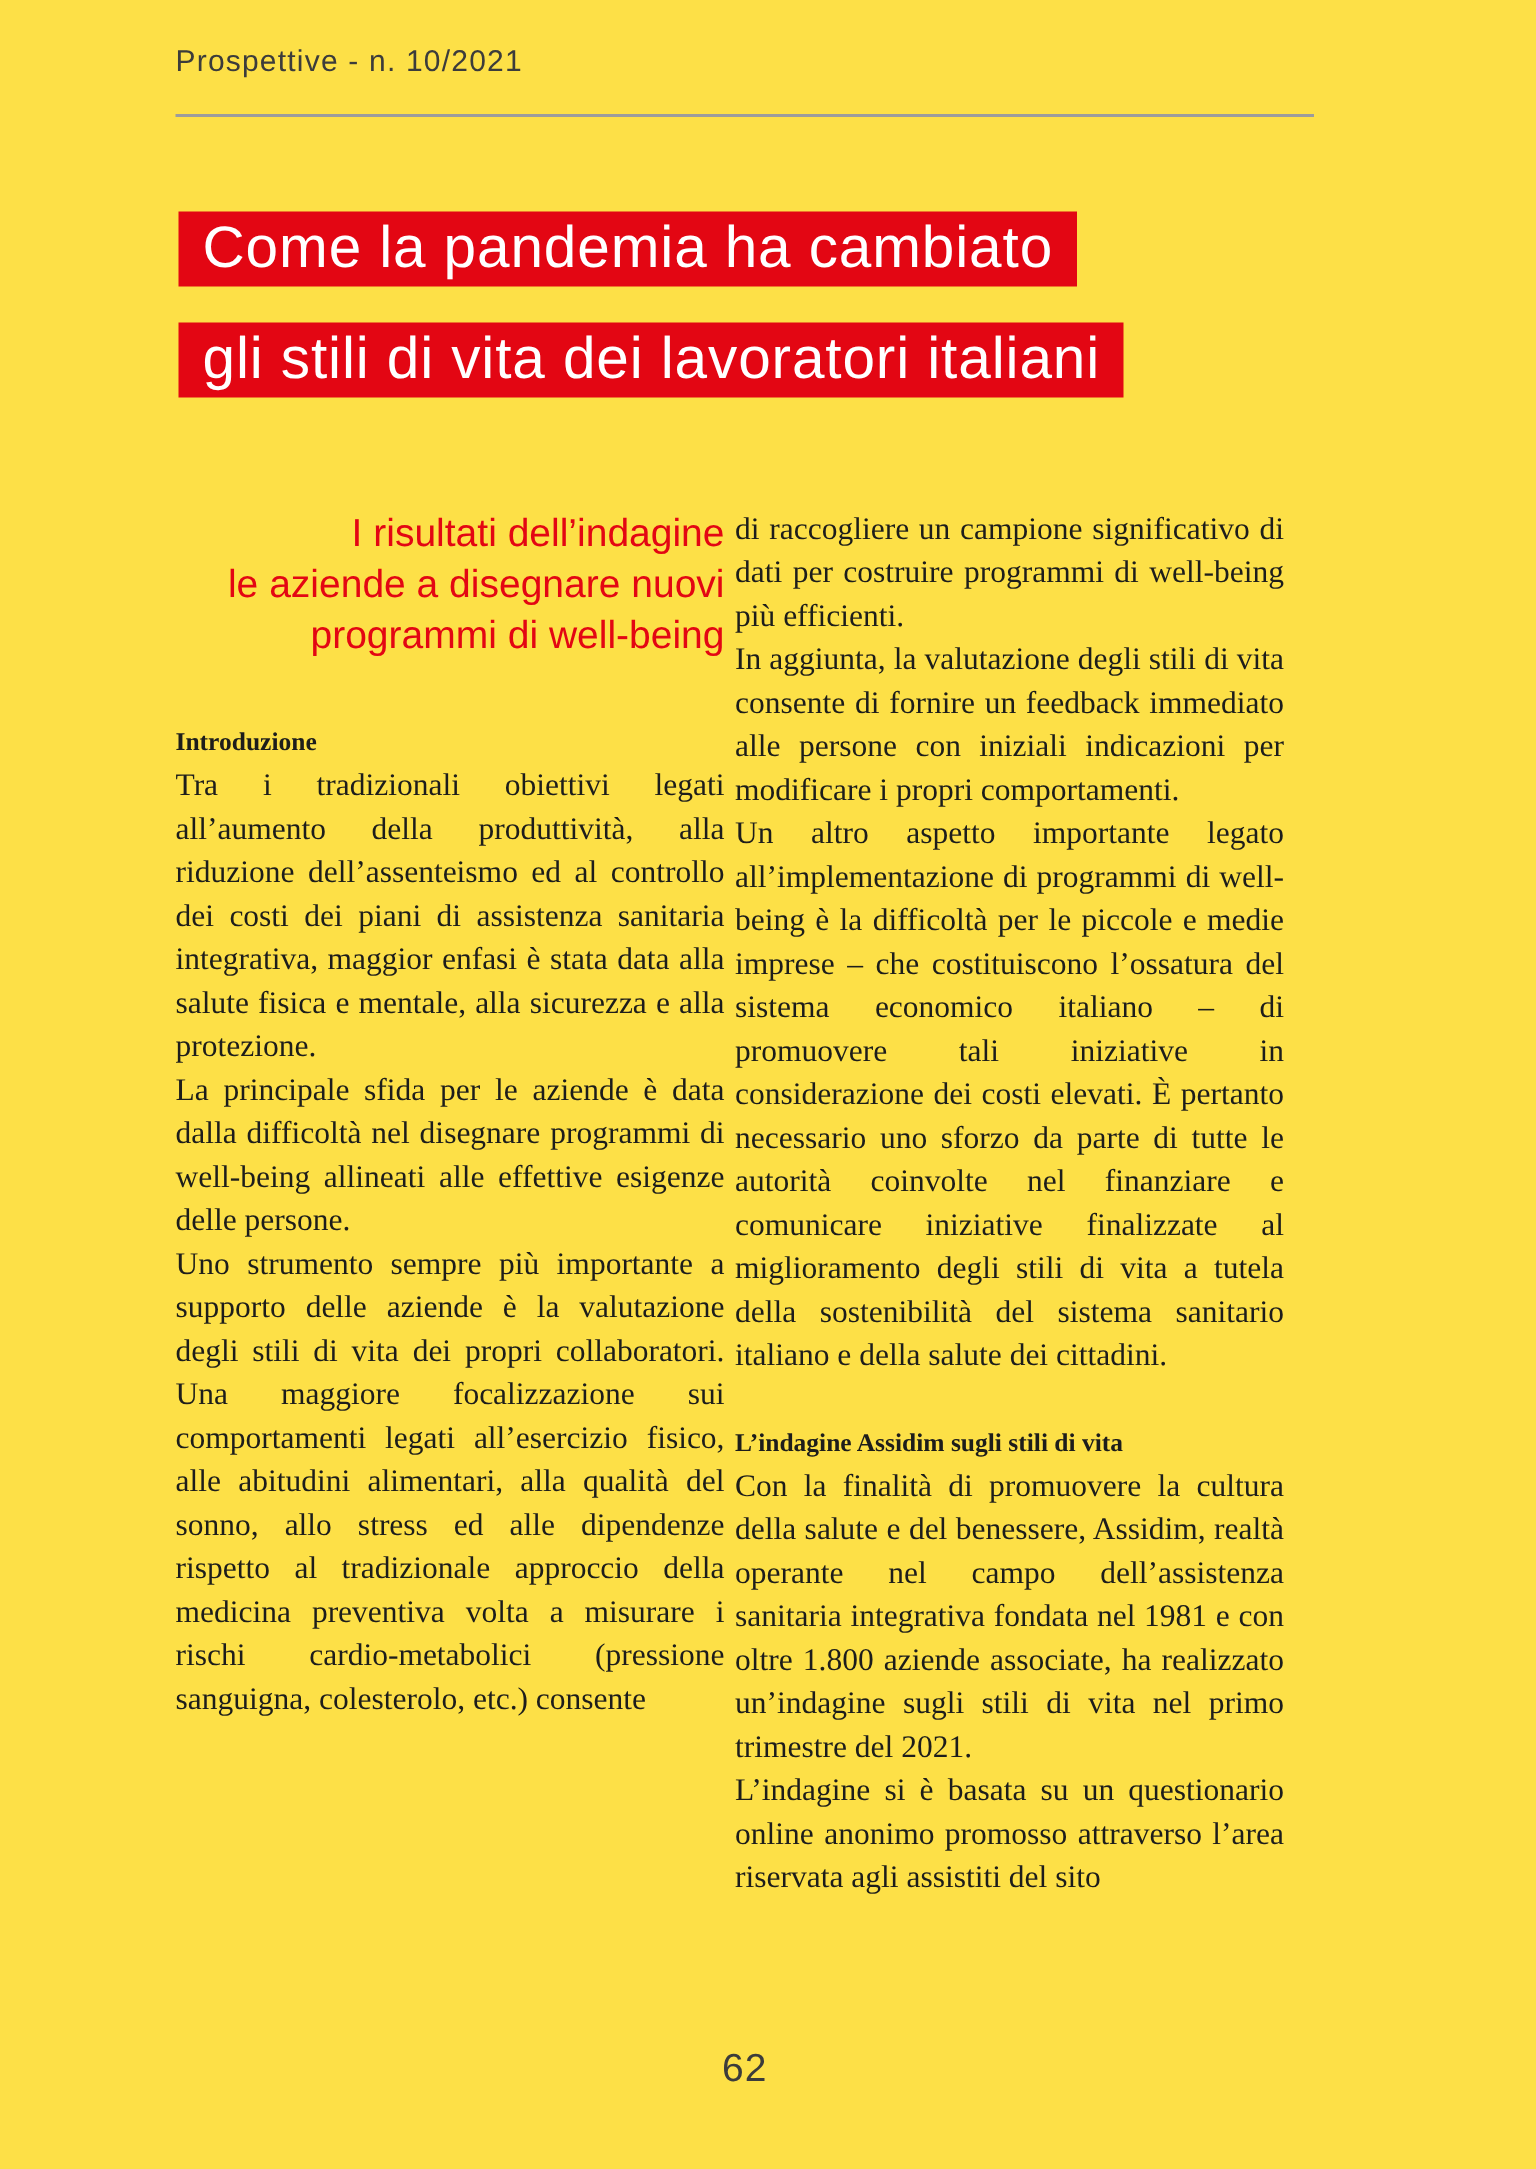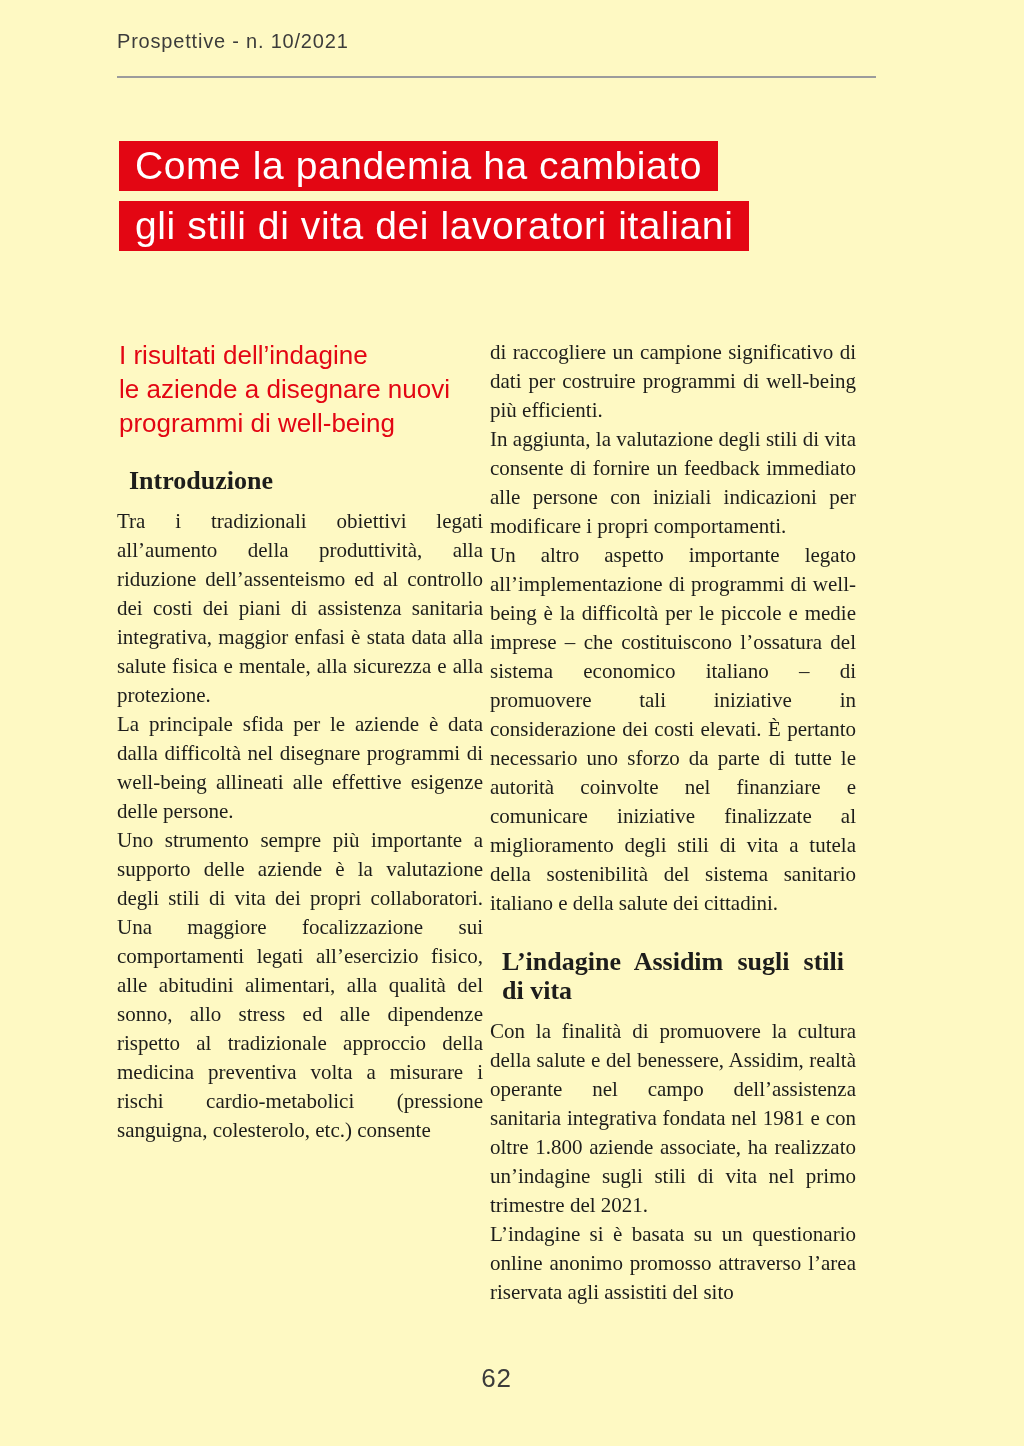--- a/index.html
+++ b/index.html
@@ -1,21 +1,21 @@
 <!DOCTYPE html>
 <html lang="it"><head>
 <meta charset="utf-8">
 <style>
   * { box-sizing: border-box; }
   html, body { margin: 0; padding: 0; background: #ffffff; }
   .page {
     position: relative;
     width: 1024px;
     height: 1446px;
-    background: #fef9c3;
+    background: #fde047;
     overflow: hidden;
     font-family: "Liberation Sans", sans-serif;
     color: #1d1d1b;
   }
   .masthead {
     position: absolute;
     left: 117px; top: 30px;
     font-size: 20px;
     letter-spacing: 0.04em;
     color: #3c3c3b;
@@ -31,21 +31,21 @@
     left: 119px; top: 141px;
   }
   .title-bar {
     display: table;
     background: #e30613;
     color: #ffffff;
     font-size: 39px;
     line-height: 50px;
     height: 50px;
     padding: 0 16px;
-    margin-bottom: 10px;
+    margin-bottom: 24px;
     letter-spacing: 0.015em;
     white-space: nowrap;
     font-weight: 400;
   }
   .byline {
     position: absolute;
     left: 117px; top: 276px;
     font-size: 21px;
     letter-spacing: 0.03em;
     color: #3c3c3b;
@@ -60,28 +60,28 @@
     text-align: justify;
     color: #1d1d1b;
   }
   .col-left  { left: 117px; }
   .col-right { left: 490px; }
   .lead {
     font-family: "Liberation Sans", sans-serif;
     color: #e30613;
     font-size: 26px;
     line-height: 34px;
-    text-align: left;
-    margin: 0 0 26px 2px;
+    text-align: right;
+    margin: 0 0 40px 2px;
   }
   .lead-line { display: block; }
   .section-heading {
     font-weight: bold;
-    font-size: 26px;
-    margin: 12px;
+    font-size: 17px;
+    margin: 0;
   }
   .section-heading.spaced { margin-top: 29px; }
   p.body-p {
     margin: 0;
     hyphens: auto;
     -webkit-hyphens: auto;
   }
   .page-number {
     position: absolute;
     left: 117px; top: 1363px;

